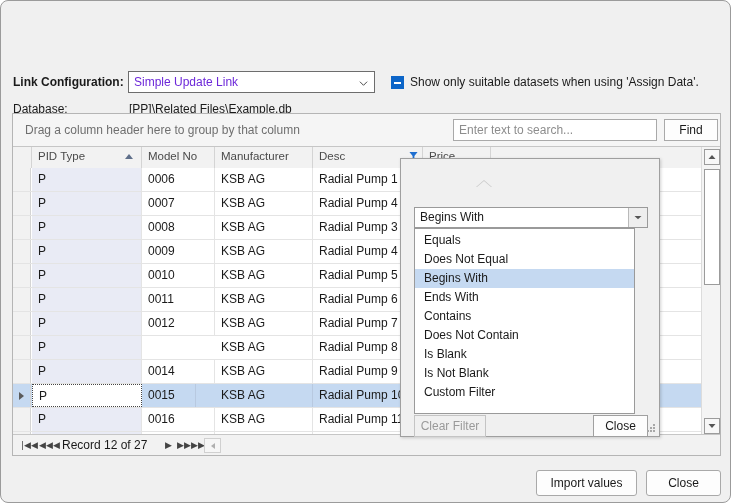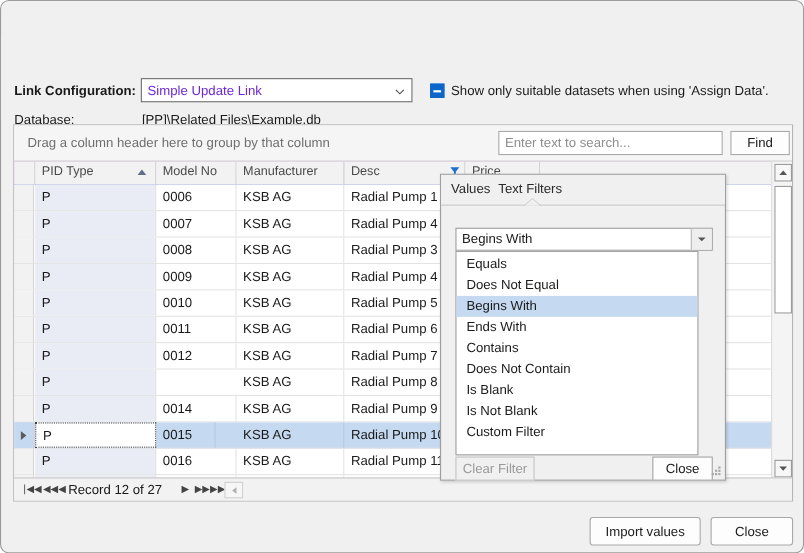--- a/index.html
+++ b/index.html
@@ -119,21 +119,21 @@
     background: #fdfdfd; border: 1px solid #a9a9a9;
     font-size: 12px; color: #1a1a1a;
     display: flex; align-items: center; justify-content: center;
     cursor: pointer;
   }
 
   
   .hdr-row {
     position: absolute; left: 0; top: 33px;
     width: 688px; height: 21px;
-    background: #f0abfc;
+    background: #7f1d1d;
     border-bottom: 1px solid #1d4ed8;
   }
   .hdr-cell {
     position: absolute; top: 0; height: 21px;
     border-right: 1px solid #d4d4d4;
     background: #f2f2f2;
   }
   .hdr-cell span.t {
     position: absolute; left: 6px; top: 3px;
     font-size: 11.5px; color: #4a4a4a; white-space: nowrap;
@@ -637,24 +637,20 @@
       <div class="navbtn" style="left:40px;">◀</div>
       <div class="navrec">Record 12 of 27</div>
       <div class="navbtn" style="left:152px;">▶</div>
       <div class="navbtn" style="left:164px;">▶▶</div>
       <div class="navbtn" style="left:178px;">▶▶|</div>
       <div class="navsub"></div>
     </div>
   </div>
 
   <div class="popup">
-    <div class="popup-tabs">
-      <div class="ptab t0">Values</div>
-      <div class="ptab t1">Text Filters</div>
-    </div>
     <div class="ptab-notch-b"></div>
     <div class="ptab-notch"></div>
 
     <div class="fcombo">
       <div class="fcombo-text">Begins With</div>
       <div class="fcombo-btn">
         <svg width="8" height="5" viewBox="0 0 8 5">
           <path d="M0.5 1 L4 4.3 L7.5 1 Z" fill="#555"></path>
         </svg>
       </div>

